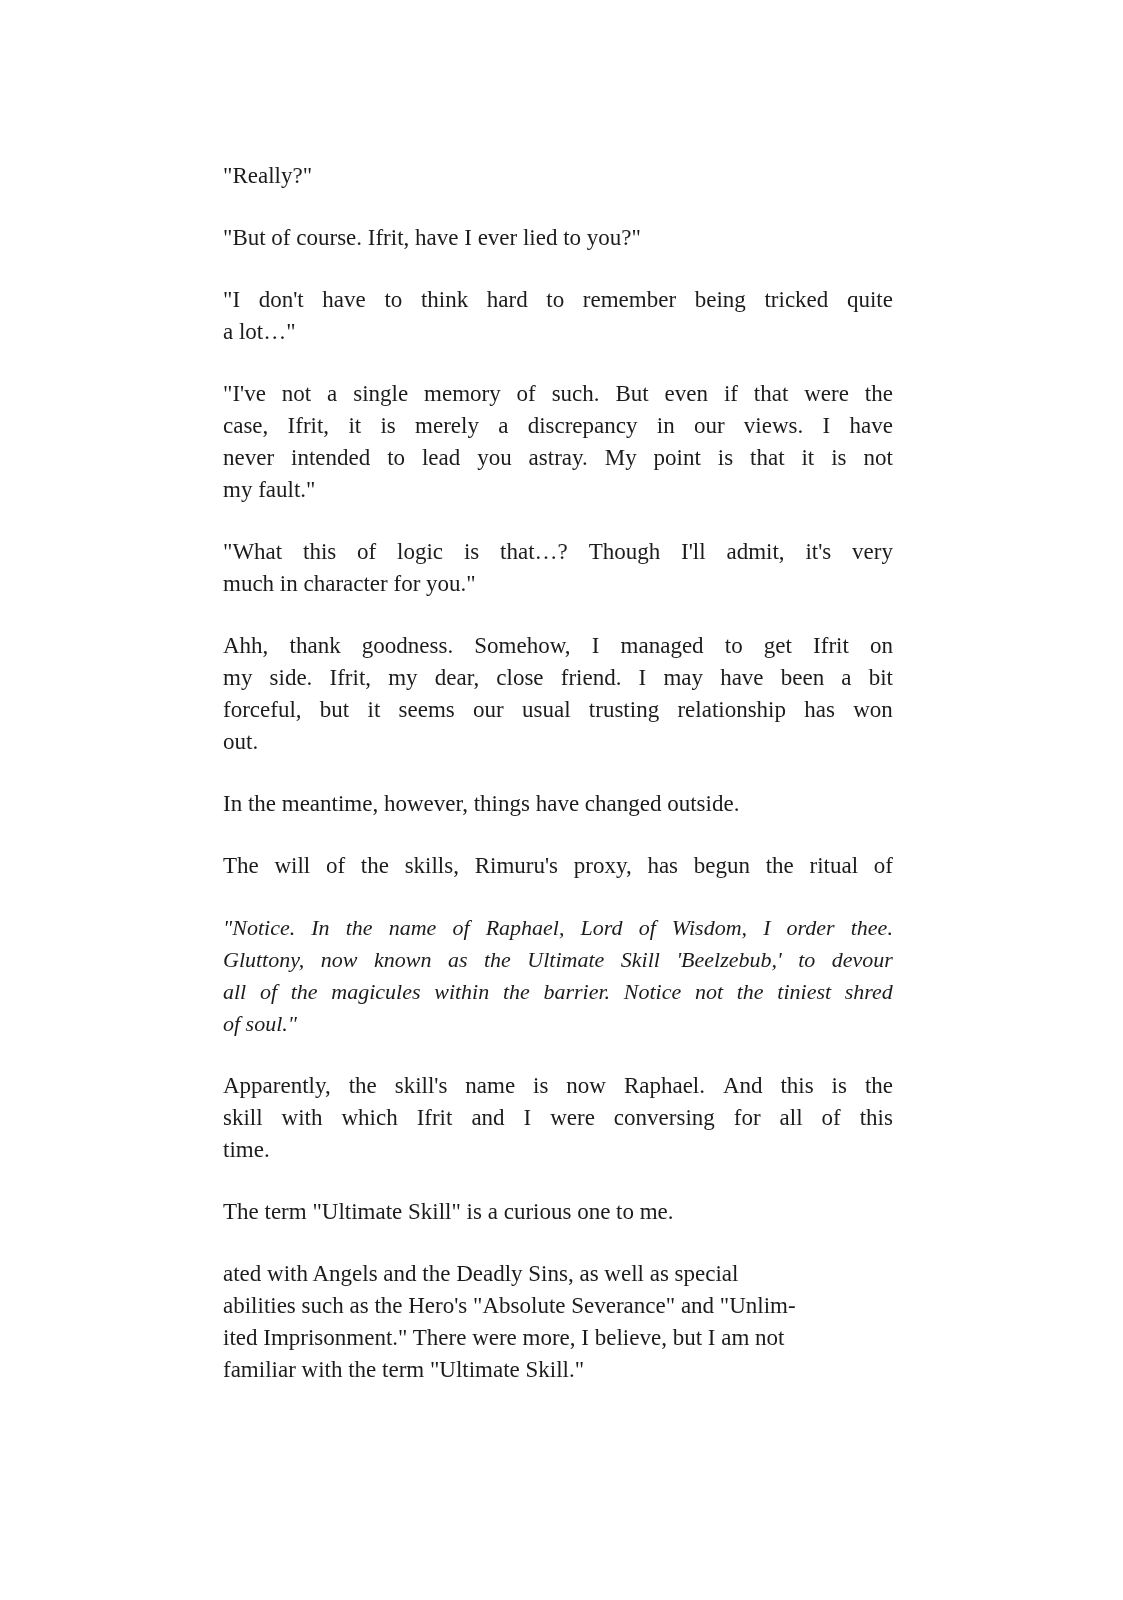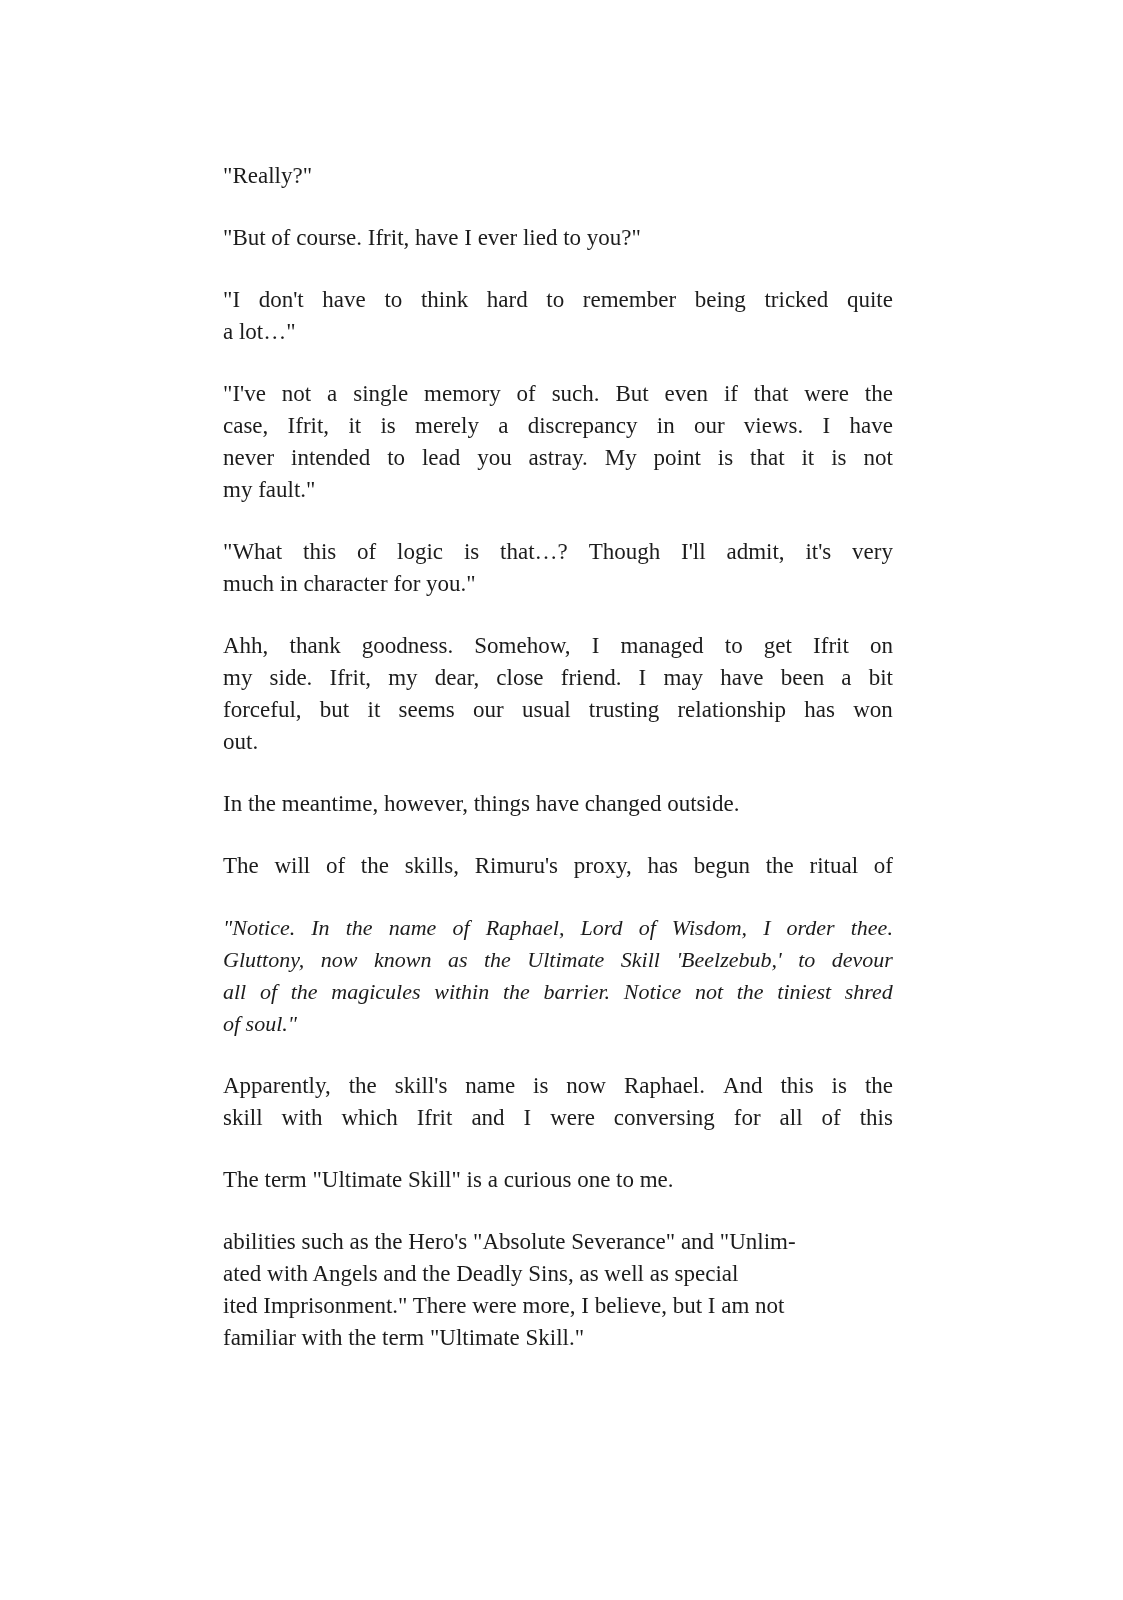--- a/index.html
+++ b/index.html
@@ -258,24 +258,25 @@
           <span>Ifrit</span>
           <span>and</span>
           <span>I</span>
           <span>were</span>
           <span>conversing</span>
           <span>for</span>
           <span>all</span>
           <span>of</span>
           <span>this</span>
         </div>
+        <div class="line">time.</div>
       </div>
       <div class="paragraph">
         <div class="line">The term "Ultimate Skill" is a curious one to me.</div>
       </div>
       <div class="paragraph">
+        <div class="line">ated with Angels and the Deadly Sins, as well as special</div>
         <div class="line">abilities such as the Hero's "Absolute Severance" and "Unlim-</div>
-        <div class="line">ated with Angels and the Deadly Sins, as well as special</div>
         <div class="line">ited Imprisonment." There were more, I believe, but I am not</div>
         <div class="line">familiar with the term "Ultimate Skill."</div>
       </div>
     </div>
 </div>
 
 </body></html>

